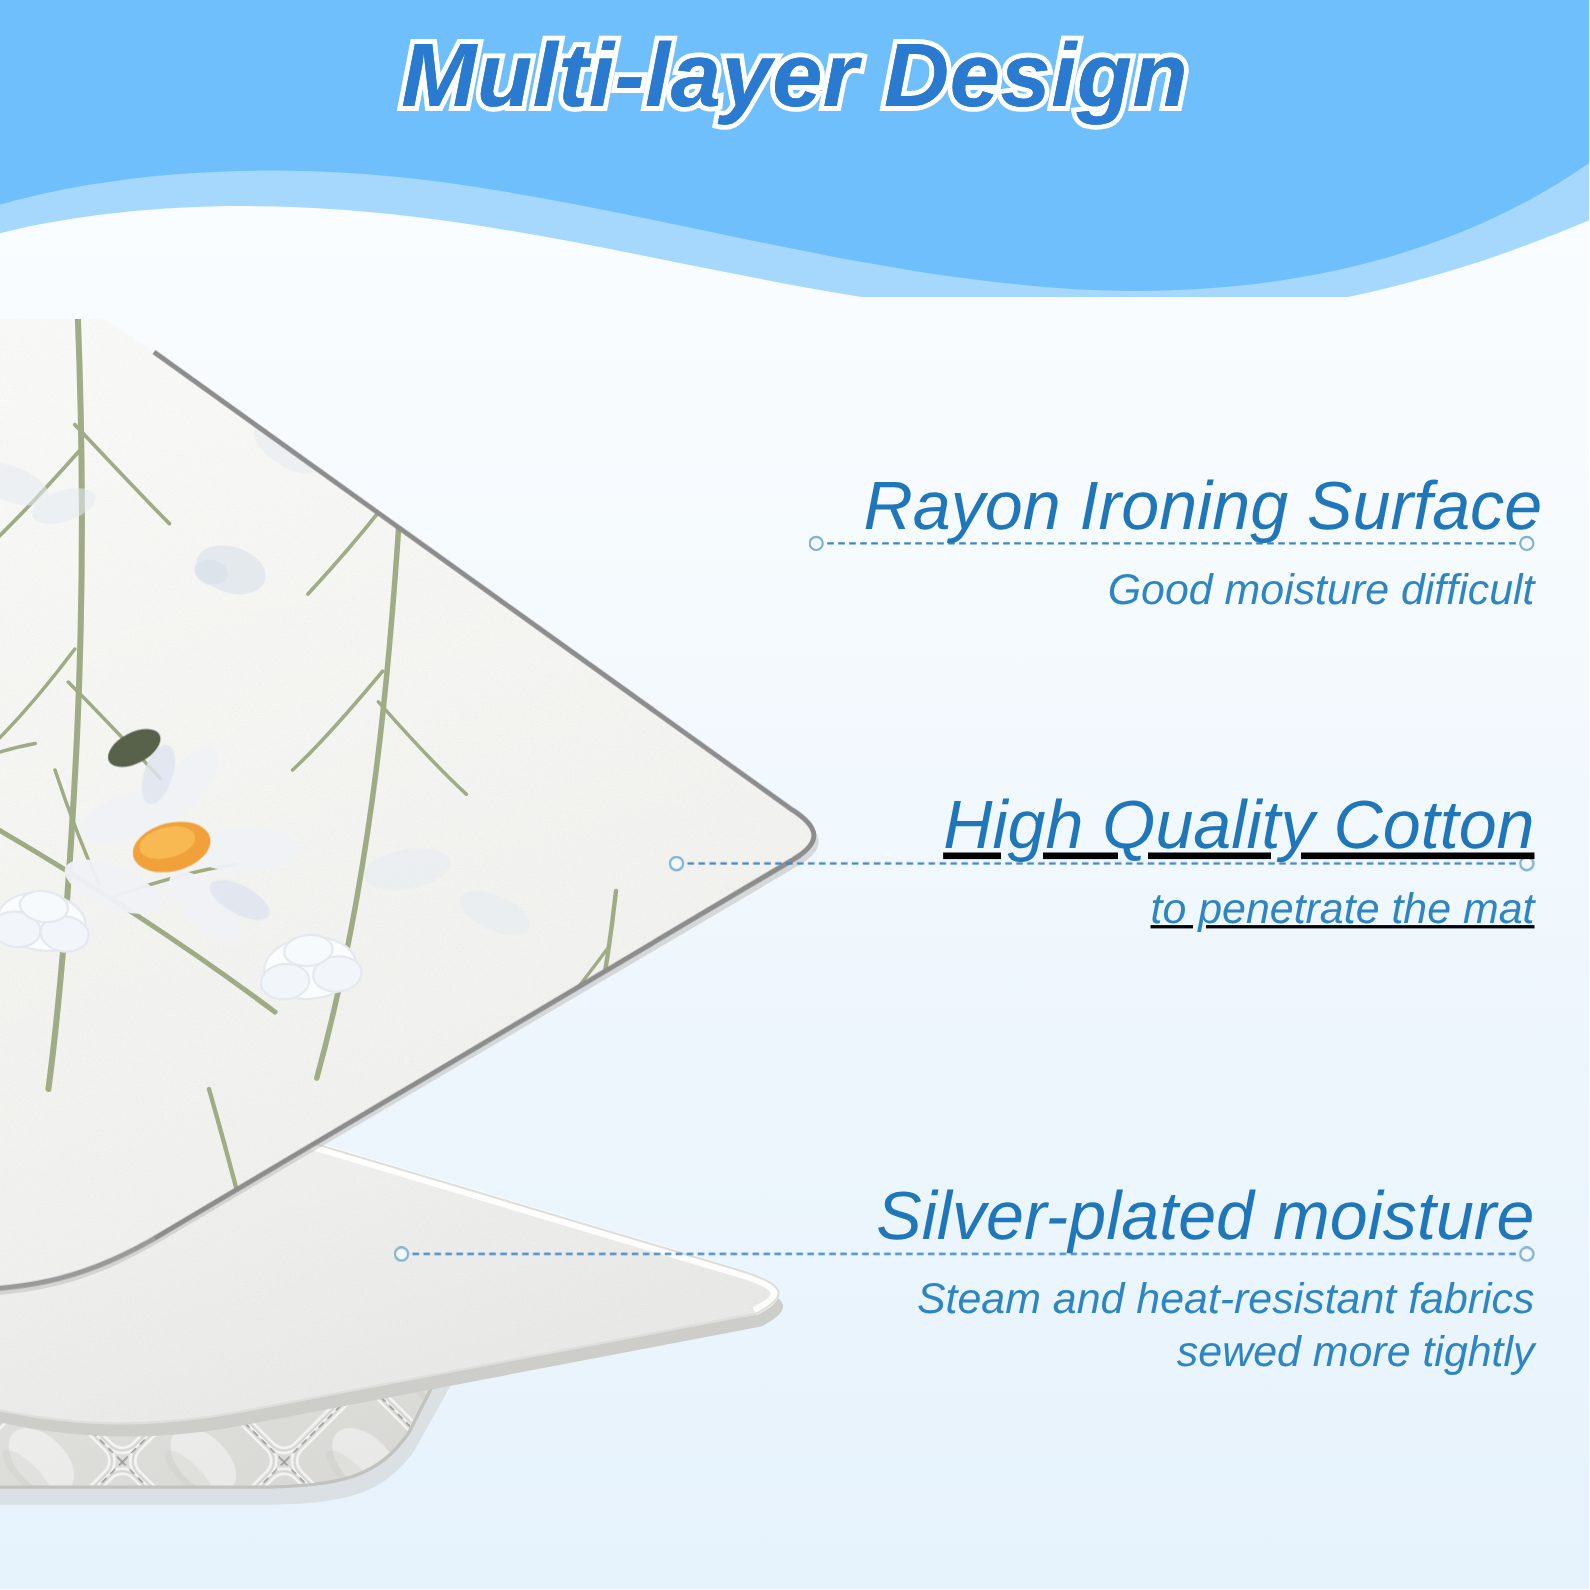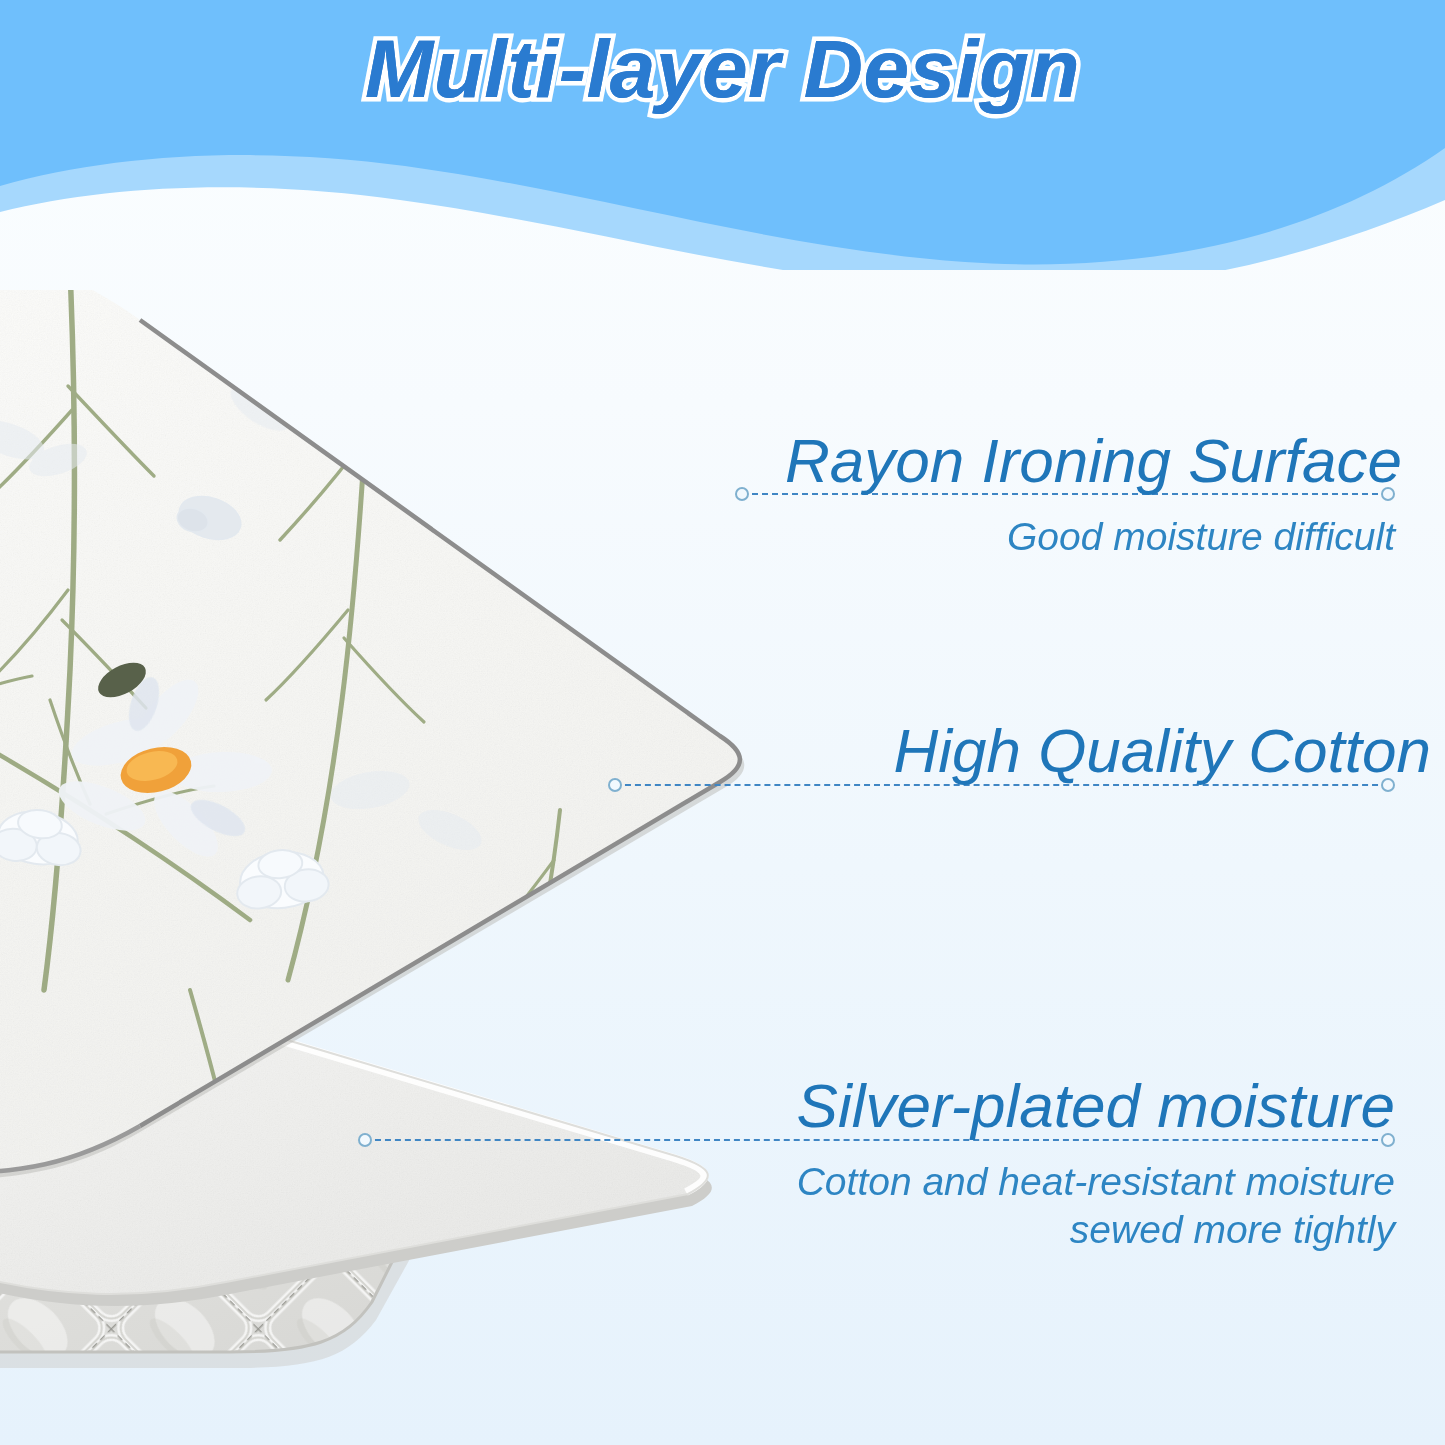--- a/index.html
+++ b/index.html
@@ -398,29 +398,30 @@
   </div>
 
   <div class="callout" style="left:785px; top:428px;">
     <div class="callout-title">Rayon Ironing Surface</div>
     <div class="callout-rule"></div>
     <div class="callout-sub">
       <div>Good moisture difficult</div>
     </div>
   </div>
 
-  <div class="callout" style="left:821px; top:718px;">
+  <div class="callout" style="left:785px; top:718px;text-decoration:underline;">
     <div class="callout-title">High Quality Cotton</div>
     <div class="callout-rule"></div>
     <div class="callout-sub">
+      <div>to penetrate the mat</div>
     </div>
   </div>
 
   <div class="callout" style="left:785px; top:1073px;">
     <div class="callout-title">Silver-plated moisture</div>
     <div class="callout-rule"></div>
     <div class="callout-sub">
-      <div>Cotton and heat-resistant moisture</div>
+      <div>Steam and heat-resistant fabrics</div>
       <div>sewed more tightly</div>
     </div>
   </div>
 
 </div>
 
 </body></html>

